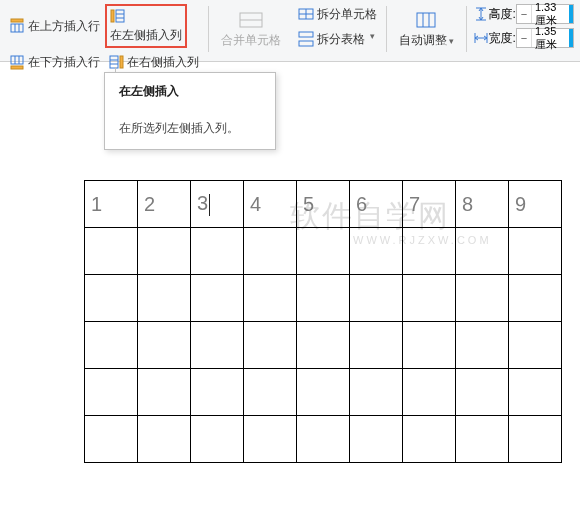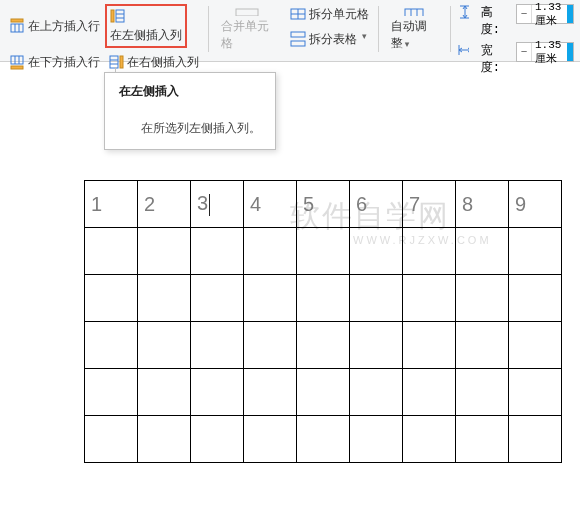--- a/index.html
+++ b/index.html
@@ -6,28 +6,28 @@
   body { font-family: "Microsoft YaHei", Arial, sans-serif; font-size: 12px; background: #fff; width: 580px; height: 524px; overflow: hidden; position: relative; }
   .ribbon { display: flex; align-items: flex-start; background: #f5f6f7; border-bottom: 1px solid #d0d0d0; height: 62px; padding: 4px 2px; }
   .group { display: flex; flex-direction: column; gap: 4px; padding: 0 4px; }
   .group-row { display: flex; gap: 2px; align-items: center; }
   .btn { display: flex; gap: 3px; padding: 2px 3px; color: #333; cursor: pointer; white-space: nowrap; }
   .btn svg { flex-shrink: 0; }
   .highlighted { border: 2px solid #e74c3c; flex-direction: column; }
   .big-btn { display: flex; flex-direction: column; align-items: center; justify-content: center; padding: 2px 6px; color: #333; cursor: pointer; gap: 2px; height: 50px; }
   .big-btn.disabled { color: #aaa; cursor: default; }
   .sep { width: 1px; background: #d0d0d0; height: 46px; margin: 2px 2px; }
-  .spinrow { display: flex; align-items: flex-start; gap: 12px; font-family: Liberation Mono, monospace; }
+  .spinrow { display: flex; align-items: center; gap: 0; }
   .spinbox { display: flex; border: 1px solid #bbb; background: #fff; height: 20px; }
   .spin-minus, .spin-plus { width: 14px; display: flex; align-items: center; justify-content: center; color: #555; cursor: pointer; font-size: 11px; }
-  .spin-val { width: 42px; border-left: 1px solid #ddd; border-right: 6px solid #0ea5e9; display: flex; align-items: center; padding: 0 3px; font-size: 11px; }
+  .spin-val { width: 42px; border-left: 1px solid #ddd; border-right: 4px solid #0ea5e9; display: flex; align-items: center; padding: 0 3px; font-size: 11px; }
   .dd { font-size: 9px; color: #666; margin-left: 2px; }
   .tooltip { position: absolute; left: 104px; top: 72px; background: #fff; border: 1px solid #bfbfbf; box-shadow: 2px 2px 6px rgba(0,0,0,0.15); padding: 10px 14px 12px 14px; width: 172px; }
   .tooltip .tt-title { font-weight: bold; font-size: 12px; color: #222; margin-bottom: 20px; }
-  .tooltip .tt-body { font-size: 12px; color: #444; text-align: right; }
+  .tooltip .tt-body { font-size: 12px; color: #444; }
   .tooltip::before { content:""; position:absolute; top:-6px; left:10px; width:1px; height:6px; background:#bfbfbf; }
   .doc { position: absolute; left: 84px; top: 180px; }
   table.doc-table { border-collapse: collapse; }
   table.doc-table td { border: 1px solid #000; width: 53px; height: 47px; padding: 0 6px; font-size: 20px; color: #7d7d7d; vertical-align: middle; }
   .cursor { display:inline-block; width:1px; height:22px; background:#222; vertical-align:middle; margin-left:1px; }
   .watermark { position:absolute; left:290px; top:196px; font-size:30px; font-weight:normal; color:rgba(180,180,180,0.45); letter-spacing:2px; pointer-events:none; }
   .watermark-sub { position:absolute; left:310px; top:234px; font-size:11px; color:rgba(180,180,180,0.45); letter-spacing:3px; pointer-events:none;margin-left:43px; }
 </style>
 </head>
 <body>

